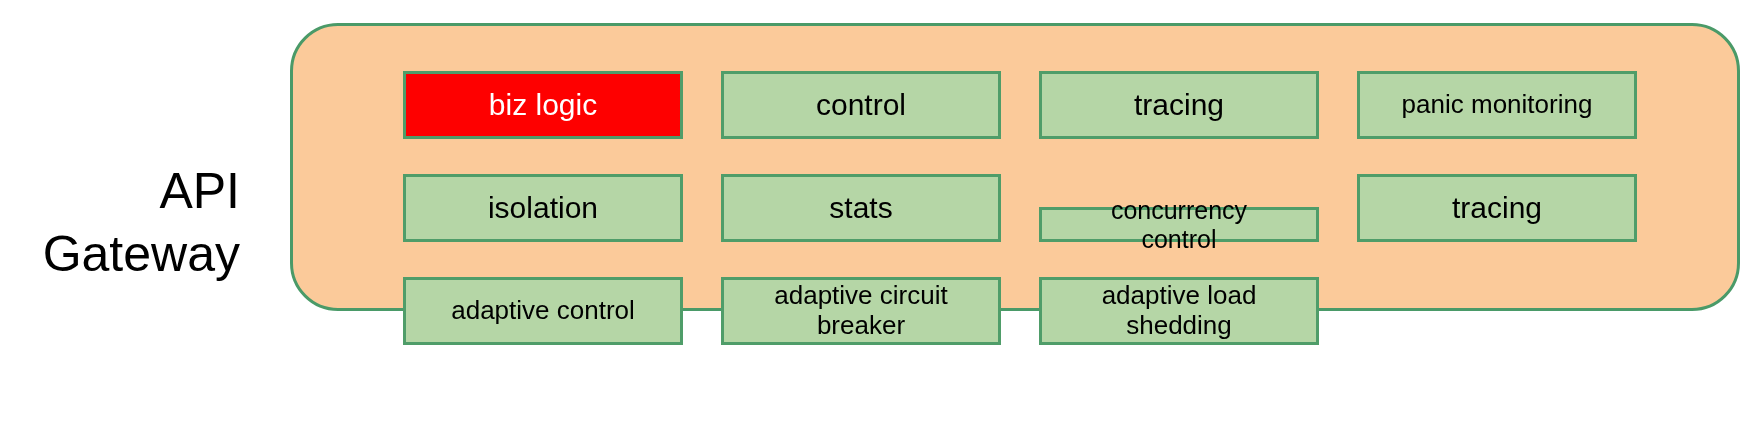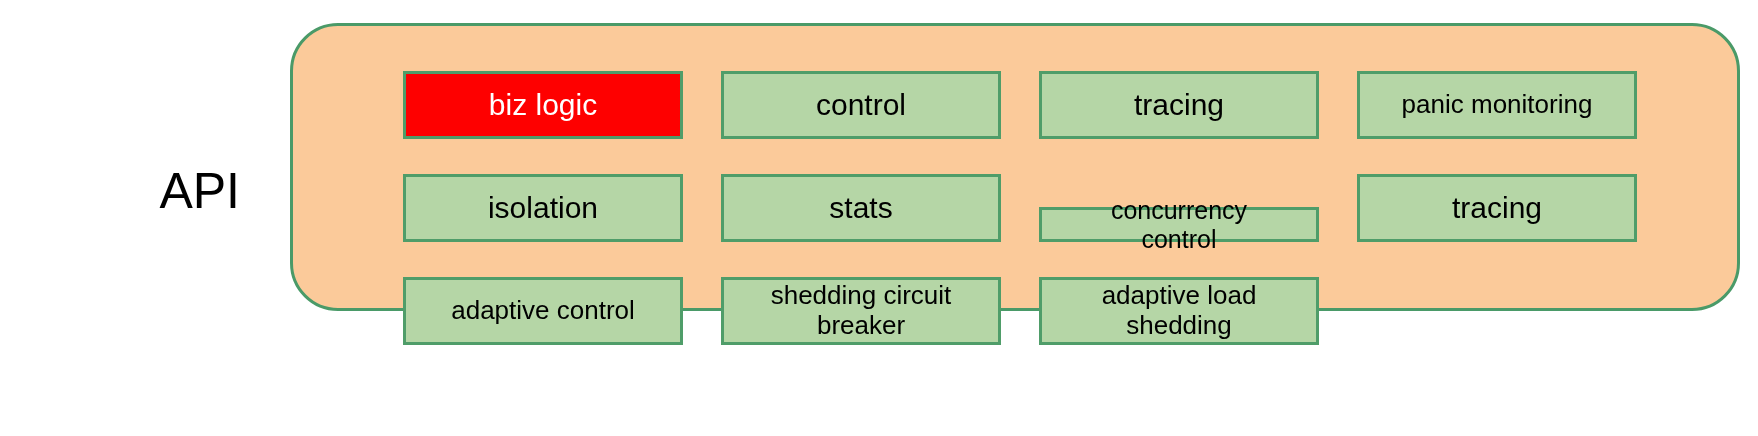--- a/index.html
+++ b/index.html
@@ -72,32 +72,33 @@
   .cell.large  { font-size: 30px; }
   .cell.medium { font-size: 26px; }
   .cell.small  { font-size: 25px; margin-top: 33px; }
 </style>
 </head>
 <body>
 
 <div class="canvas">
   <div class="title">
     <div>API</div>
+    <div>Gateway</div>
   </div>
   <div class="container">
     <div class="grid" id="grid">
         <div class="cell highlight large">biz logic</div>
         <div class="cell normal large">control</div>
         <div class="cell normal large">tracing</div>
         <div class="cell normal medium">panic monitoring</div>
         <div class="cell normal large">isolation</div>
         <div class="cell normal large">stats</div>
         <div class="cell normal small">concurrency
 control</div>
         <div class="cell normal large">tracing</div>
         <div class="cell normal medium">adaptive control</div>
-        <div class="cell normal medium">shedding circuit
+        <div class="cell normal medium">adaptive circuit
 breaker</div>
         <div class="cell normal medium">adaptive load
 shedding</div>
       </div>
   </div>
 </div>
 
 </body></html>

